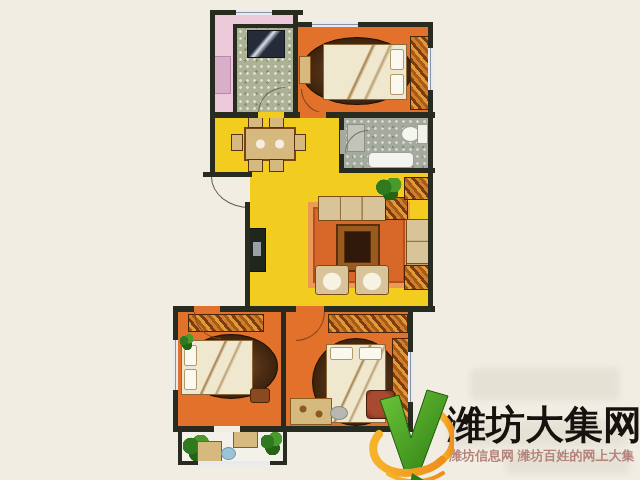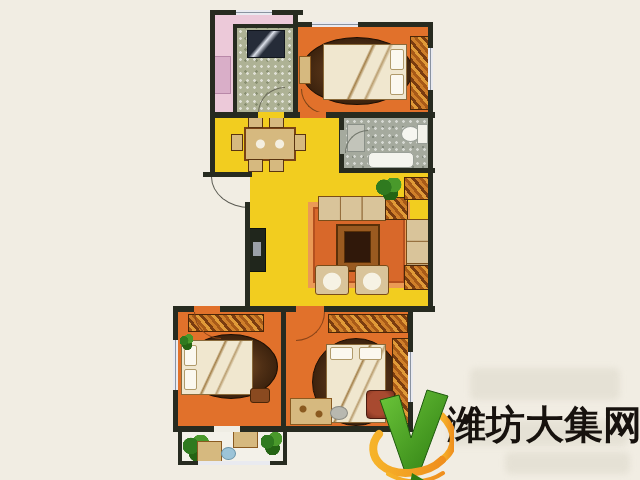--- a/index.html
+++ b/index.html
@@ -162,14 +162,15 @@
       </linearGradient>
     </defs>
     <path d="M76,28 C90,42 92,60 76,72" fill="none" stroke="url(#gO)" stroke-width="7" stroke-linecap="round"></path>
     <path d="M14,12 L33,7 L45,50 L61,2 L82,8 L53,86 L39,84 Z" fill="url(#gV)" stroke="#1d5a0c" stroke-width="1"></path>
     <path d="M76,72 C62,86 30,90 15,77 C5,68 5,55 13,46" fill="none" stroke="url(#gO)" stroke-width="8" stroke-linecap="round"></path>
     <path d="M22,86 C42,97 62,95 77,85" fill="none" stroke="url(#gO)" stroke-width="4" stroke-linecap="round"></path>
     <path d="M46,85 L58,92 L44,96 Z" fill="var(--logo-green-dark)"></path>
   </svg>
 
   <div class="logo-title">潍坊大集网</div>
+  <div class="logo-tagline">潍坊信息网 潍坊百姓的网上大集</div>
 
 </div>
 
 </body></html>

